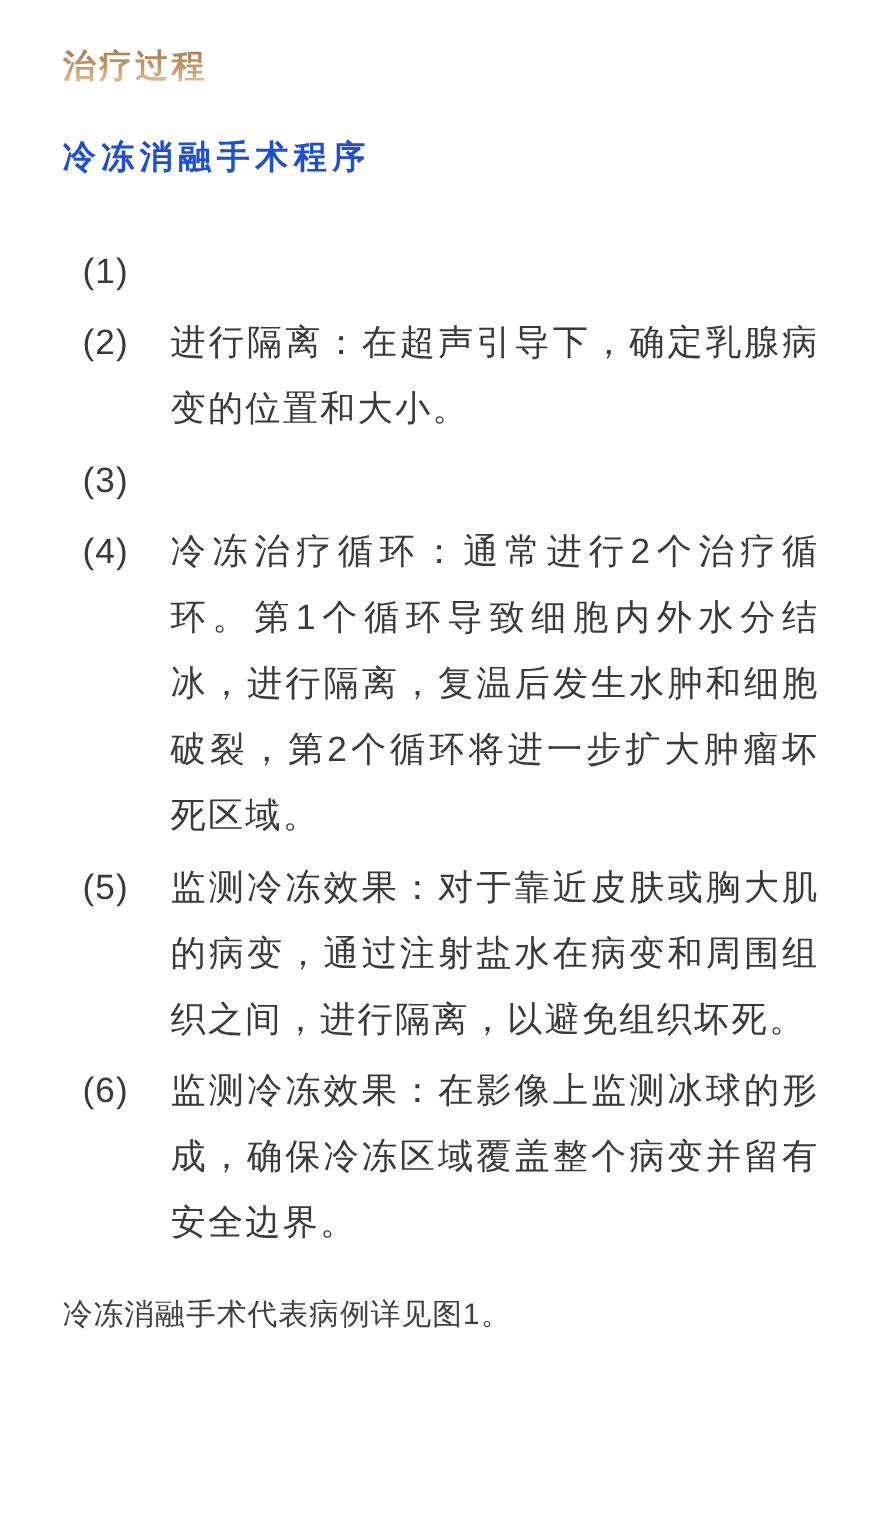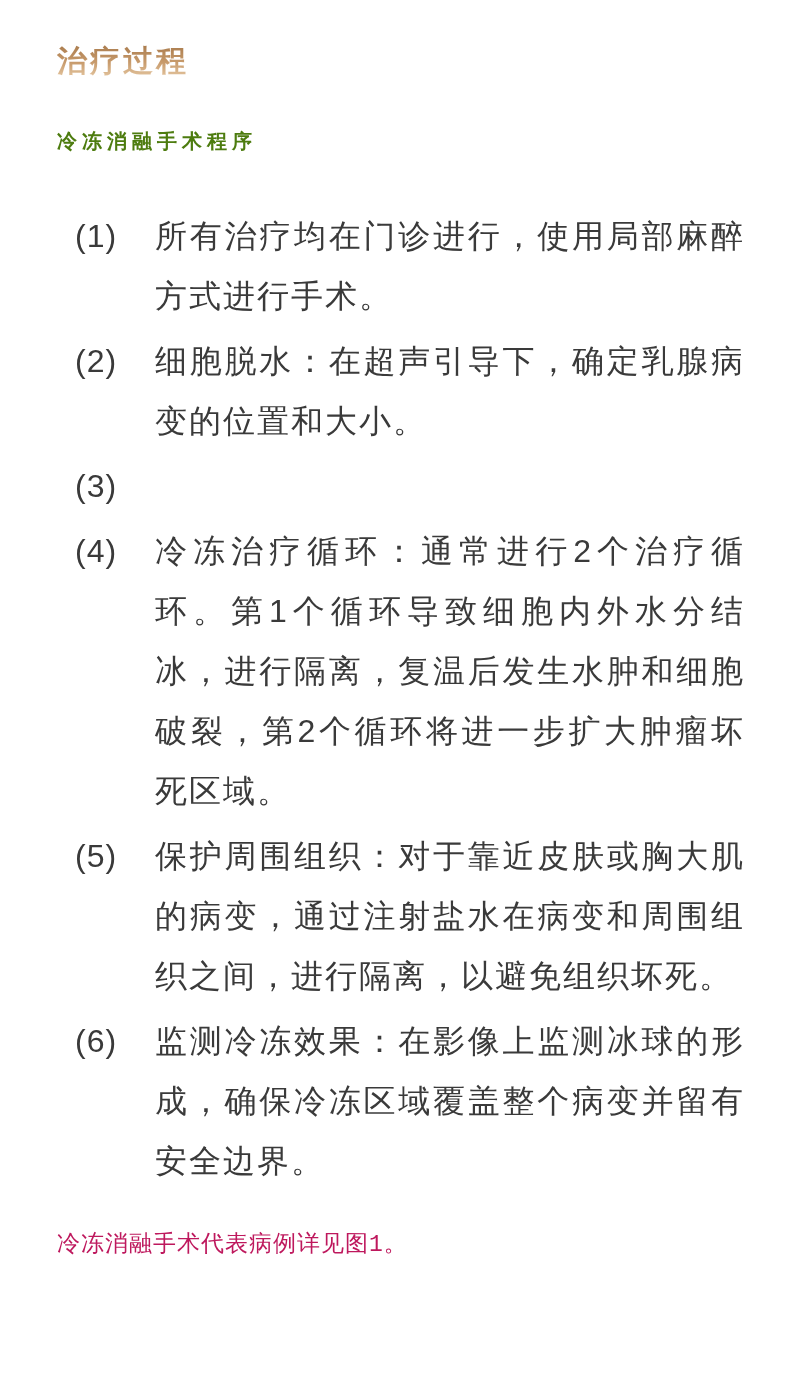--- a/index.html
+++ b/index.html
@@ -37,25 +37,26 @@
       -webkit-background-clip: text;
       background-clip: text;
       color: transparent;
       -webkit-text-fill-color: transparent;
     }
   }
 
   
   .doc-subtitle {
     margin: 54px 0 0 57px;
-    font-size: 20px;
+    font-size: 30px;
     font-weight: 700;
     line-height: 1;
     letter-spacing: 5px;
-    color: #4d7c0f;
+    color: #1d4ed8;
+    font-family: Liberation Mono, monospace;
   }
 
   
   .procedure-list {
     margin: 55px 0 0 75px;
     width: 670px;
     list-style: none;
     padding: 0;
   }
   .procedure-item {
@@ -82,55 +83,53 @@
     letter-spacing: 2px;
     color: #3a3a3a;
     text-align: justify;
     text-align-last: left;
     line-break: strict;
   }
 
   
   .footer-note {
     margin: 24px 0 0 57px;
-    font-size: 23px;
+    font-size: 27px;
     line-height: 60px;
     letter-spacing: 1px;
-    color: #be185d;
-    font-family: Liberation Mono, monospace;
+    color: #404040;
   }
 </style>
 </head>
 <body>
 
 <div class="page">
 
   <h1 class="doc-title">治疗过程</h1>
 
   <h2 class="doc-subtitle">冷冻消融手术程序</h2>
 
   <ol class="procedure-list">
     <li class="procedure-item">
       <span class="item-marker">(1)</span>
-      <span class="item-text">所有治疗均在门诊进行，使用局部麻醉方式进行手术。</span>
     </li>
     <li class="procedure-item">
       <span class="item-marker">(2)</span>
-      <span class="item-text">细胞脱水：在超声引导下，确定乳腺病变的位置和大小。</span>
+      <span class="item-text">进行隔离：在超声引导下，确定乳腺病变的位置和大小。</span>
     </li>
     <li class="procedure-item">
       <span class="item-marker">(3)</span>
     </li>
     <li class="procedure-item">
       <span class="item-marker">(4)</span>
       <span class="item-text">冷冻治疗循环：通常进行2个治疗循环。第1个循环导致细胞内外水分结冰，进行隔离，复温后发生水肿和细胞破裂，第2个循环将进一步扩大肿瘤坏死区域。</span>
     </li>
     <li class="procedure-item">
       <span class="item-marker">(5)</span>
-      <span class="item-text">保护周围组织：对于靠近皮肤或胸大肌的病变，通过注射盐水在病变和周围组织之间，进行隔离，以避免组织坏死。</span>
+      <span class="item-text">监测冷冻效果：对于靠近皮肤或胸大肌的病变，通过注射盐水在病变和周围组织之间，进行隔离，以避免组织坏死。</span>
     </li>
     <li class="procedure-item">
       <span class="item-marker">(6)</span>
       <span class="item-text">监测冷冻效果：在影像上监测冰球的形成，确保冷冻区域覆盖整个病变并留有安全边界。</span>
     </li>
   </ol>
 
   <p class="footer-note">冷冻消融手术代表病例详见图1。</p>
 
 </div>

